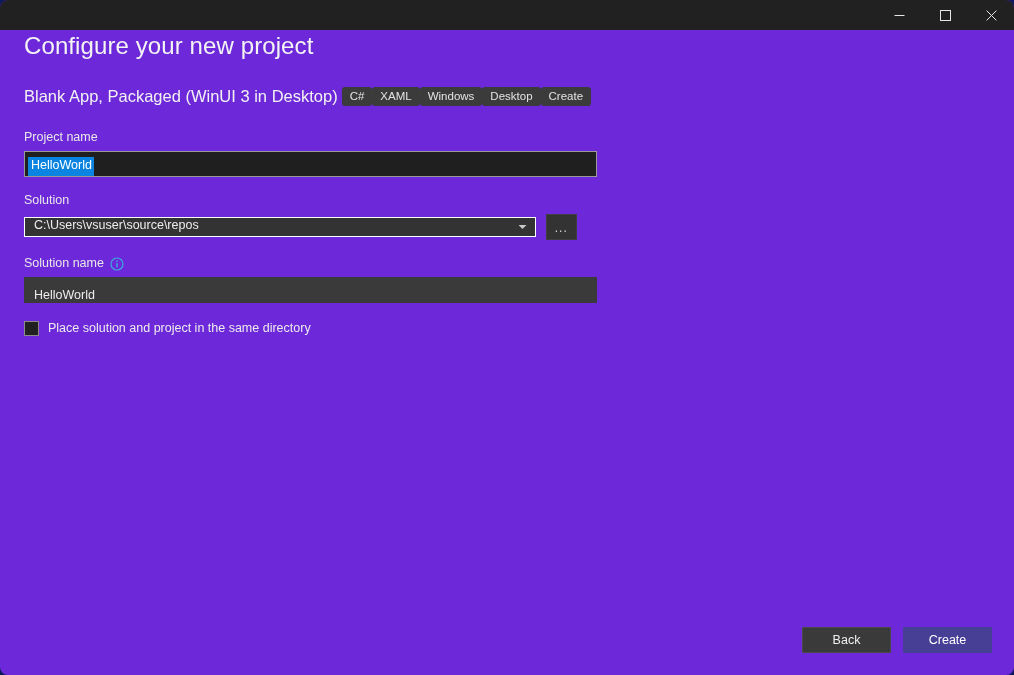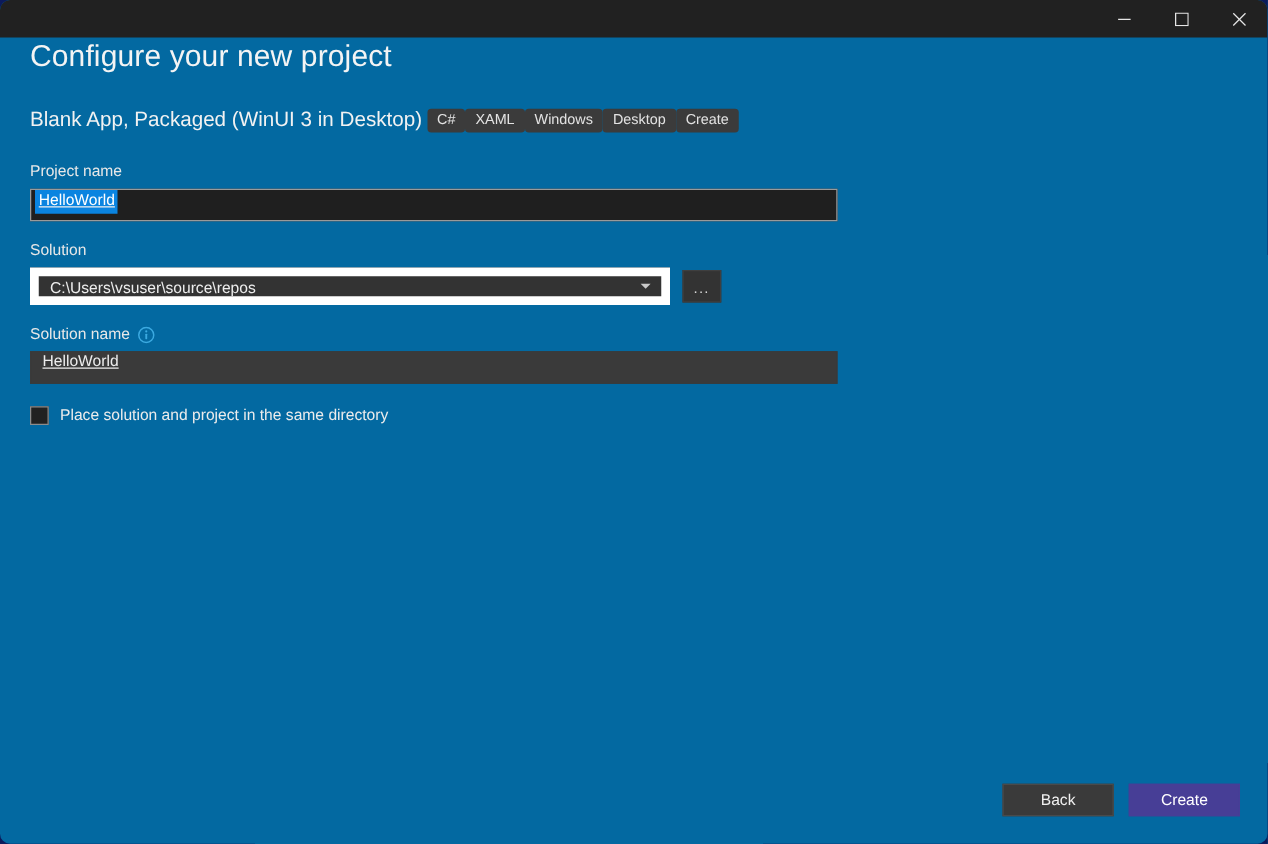--- a/index.html
+++ b/index.html
@@ -18,21 +18,21 @@
     font-family: "Liberation Sans", "DejaVu Sans", sans-serif;
     -webkit-font-smoothing: antialiased;
   }
 
   #window {
     position: absolute;
     left: 0;
     top: 0;
     width: 1014px;
     height: 675px;
-    background: #0369a1;
+    background: #6d28d9;
     border-radius: 8px;
     overflow: hidden;
     color: #f0f0f0;
   }
 
   
   .titlebar {
     position: absolute;
     top: 0;
     left: 0;
@@ -120,54 +120,53 @@
     display: inline-flex;
     align-items: center;
     justify-content: center;
     width: 14px;
     height: 14px;
     flex: none;
   }
 
   .textbox {
     position: relative;
-    width: 646px;
+    width: 573px;
     height: 26px;
     background: #1f1f1f;
     border: 1px solid #9a9a9a;
     display: flex;
-    align-items: flex-start;
+    align-items: flex-end;
     padding: 0 3px;
     font-size: 12.5px;
     color: #f0f0f0;
     cursor: text;
-    text-decoration: underline;
   }
 
   .selected-text {
     background: #0a84e0;
     color: #ffffff;
     padding: 1px 2px 2px 3px;
     line-height: 1.25;
   }
 
   .row-location {
     display: flex;
     align-items: center;
     gap: 10px;
   }
 
   .combobox {
     position: relative;
     width: 553px;
-    height: 30px;
+    height: 20px;
     background: #333333;
-    border: 7px solid #ffffff;
-    display: flex;
-    align-items: flex-end;
+    border: 1px solid #ffffff;
+    display: flex;
+    align-items: flex-start;
     padding: 0 22px 0 9px;
     font-size: 12.5px;
     color: #ededed;
     cursor: default;
     white-space: nowrap;
     overflow: hidden;
   }
 
   .combo-arrow {
     position: absolute;

